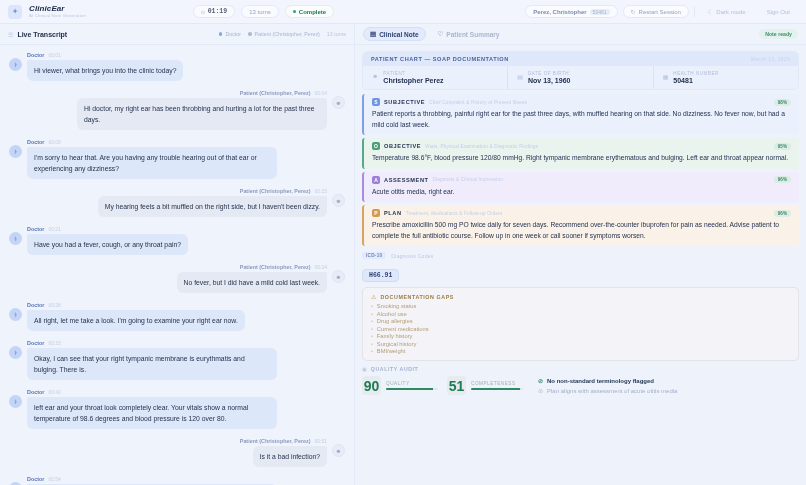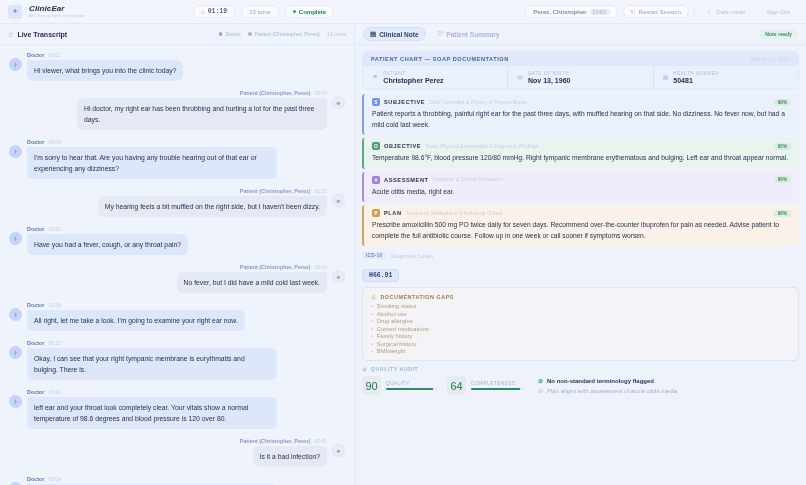--- a/index.html
+++ b/index.html
@@ -191,21 +191,21 @@
 
   .audit { margin-top: 5px; }
   .audit-head { display: flex; align-items: center; gap: 4px; margin-bottom: 4px; }
   .audit-ico { font-size: 5.5px; color: #b9c6e0; }
   .audit-title { font-size: 5.2px; font-weight: bold; color: #a5b2ce; letter-spacing: .6px; }
   .audit-row { display: flex; align-items: center; gap: 9px; }
   .score { display: flex; align-items: center; gap: 5px; }
   .score-box {
     width: 19px; height: 19px; border-radius: 4px; background: #e6ebef;
     display: flex; align-items: center; justify-content: center;
-    font-size: 11px; font-weight: normal; color: #1f7a55;
+    font-size: 14px; font-weight: bold; color: #1f7a55;
   }
   .score-meta { display: flex; flex-direction: column; gap: 2px; }
   .score-label { font-size: 4.7px; color: #9fb1b0; letter-spacing: .5px; }
   .score-bar { width: 52px; height: 2px; background: #dfe6ea; border-radius: 1px; overflow: hidden; }
   .score-fill { height: 100%; background: #2e8a62; }
   .audit-checks { display: flex; flex-direction: column; gap: 3px; margin-left: 6px; }
   .check { display: flex; align-items: center; gap: 4px; font-size: 6px; }
   .check.ok { color: #1f3350; font-weight: bold; }
   .check.muted { color: #a4b0c9; }
   .check-ico { font-size: 6px; color: #3f9273; }
@@ -525,21 +525,21 @@
               <div class="score">
                 <div class="score-box">90</div>
                 <div class="score-meta">
                   <div class="score-label">QUALITY</div>
                   <div class="score-bar">
                     <div class="score-fill" style="width:90%"></div>
                   </div>
                 </div>
               </div>
               <div class="score">
-                <div class="score-box">64</div>
+                <div class="score-box">51</div>
                 <div class="score-meta">
                   <div class="score-label">COMPLETENESS</div>
                   <div class="score-bar">
                     <div class="score-fill" style="width:95%"></div>
                   </div>
                 </div>
               </div>
             </div>
           <div class="audit-checks" id="check-list">
               <div class="check ok">

